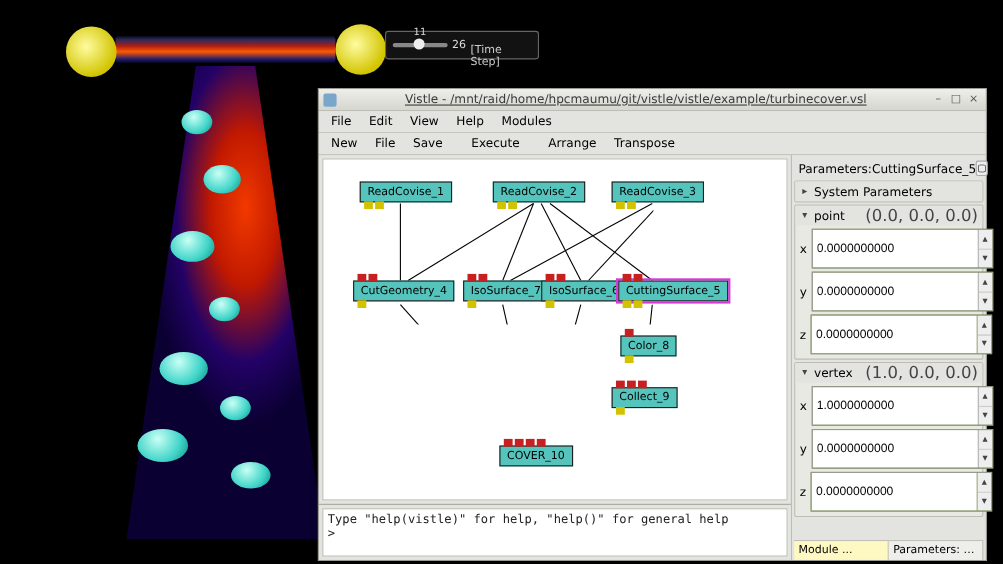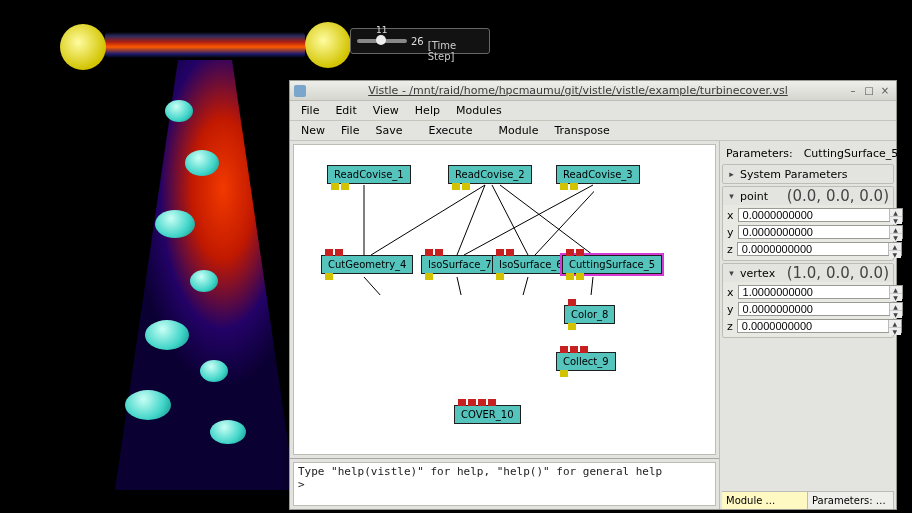--- a/index.html
+++ b/index.html
@@ -57,32 +57,32 @@
   .port.in  { top: -7px; }
   .port.out { bottom: -7px; }
   .p-y { background: #d2c200; }
   .p-r { background: #c62020; }
 
   svg.edges { position: absolute; inset: 0; pointer-events: none; }
   svg.edges line { stroke: #000; stroke-width: 1; }
 
   
   .params { width: 176px; background: #e3e3df; display: flex; flex-direction: column; padding: 3px 2px 0 2px; gap: 2px; }
-  .params .ptitle { height: 18px; display: flex; align-items: center; gap: 11px; padding: 0 4px; font-size: 11px; }
+  .params .ptitle { height: 18px; display: flex; align-items: center; gap: 0; padding: 0 4px; font-size: 11px; }
   .params .ptitle .spacer { flex: 1; }
   .params .ptitle .ibtn { width: 14px; height: 14px; border: 1px solid #aaa; border-radius: 2px; background: #eee; font-size: 9px; display: flex; align-items: center; justify-content: center; cursor: pointer; }
   .grp { border: 1px solid #bdbdb5; background: #e9e9e4; border-radius: 2px; }
   .grp .ghdr { display: flex; align-items: center; height: 18px; padding: 0 4px; gap: 4px; cursor: pointer;
                background: #e3e3df; font-size: 11px; }
   .grp .ghdr .caret { width: 9px; text-align: center; font-size: 9px; color: #444; }
   .grp .ghdr .gval { margin-left: auto; color: #444; font-size: 15px; }
   .grp .gbody { padding: 3px 4px 4px 4px; display: flex; flex-direction: column; gap: 3px; }
   .prow { display: flex; align-items: center; gap: 4px; }
   .prow label { width: 10px; text-align: center; }
-  .spin { flex: 1; display: flex; align-items: stretch; height: 14px; border: 1px solid #9a9a94; background: #4d7c0f; }
+  .spin { flex: 1; display: flex; align-items: stretch; height: 36px; border: 1px solid #9a9a94; background: #4d7c0f; }
   .spin input { border: none; flex: 1; padding: 0 4px; font-size: 11px; outline: none; background: #fff; }
   .spin .sbtns { width: 13px; display: flex; flex-direction: column; border-left: 1px solid #bbb; }
   .spin .sbtns div { flex: 1; display: flex; align-items: center; justify-content: center; font-size: 6px; color: #444; background: #eee; cursor: pointer; }
   .spin .sbtns div:first-child { border-bottom: 1px solid #ccc; }
 
   .tabs { display: flex; border-top: 1px solid #bdbdb5; margin-top: auto; }
   .tabs .tab { flex: 1; padding: 3px 4px; font-size: 10px; background: #fef9c3; border-right: 1px solid #bdbdb5; cursor: pointer;
                white-space: nowrap; overflow: hidden; text-overflow: ellipsis; }
   .tabs .tab.active { background: #eeeeea; }
 
@@ -138,21 +138,21 @@
     <div class="menuitem">Modules</div>
   </div>
 
   <div class="toolrow">
     <div class="menuitem">New</div>
     <div class="menuitem">File</div>
     <div class="menuitem">Save</div>
     <div style="width:8px"></div>
     <div class="menuitem">Execute</div>
     <div style="width:8px"></div>
-    <div class="menuitem">Module</div>
+    <div class="menuitem">Arrange</div>
     <div class="menuitem">Transpose</div>
   </div>
 
   <div class="content">
     <div class="canvas-wrap">
       <div class="canvas">
 
         <svg class="edges">
           <line x1="70" y1="40" x2="70" y2="110"></line>
           <line x1="191" y1="40" x2="77" y2="110"></line>

